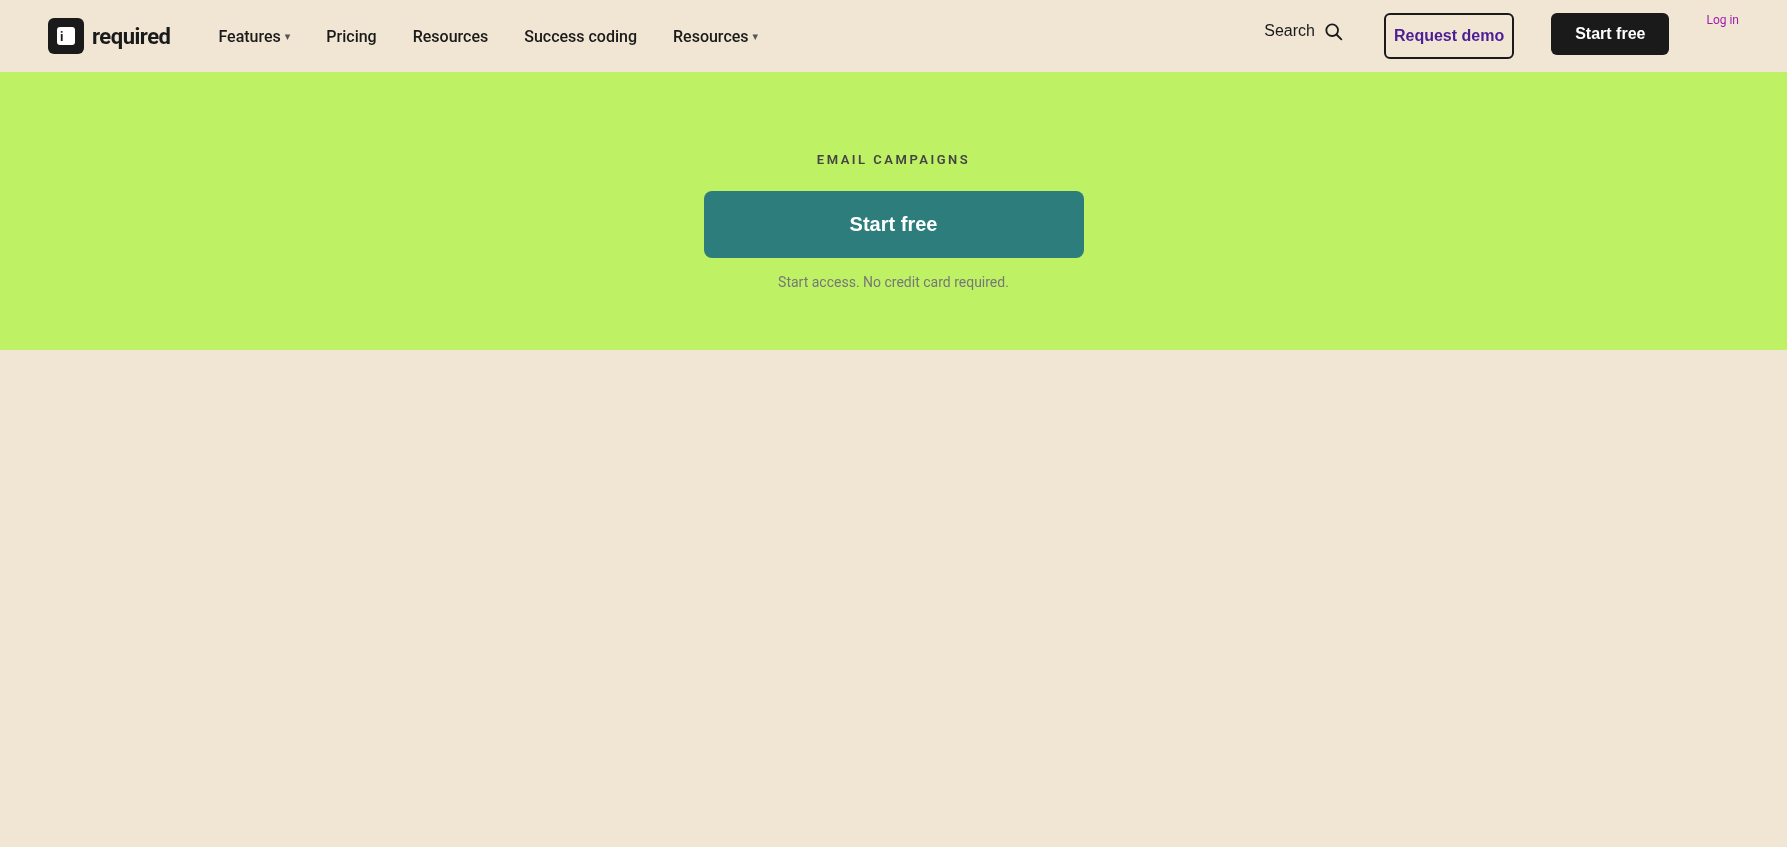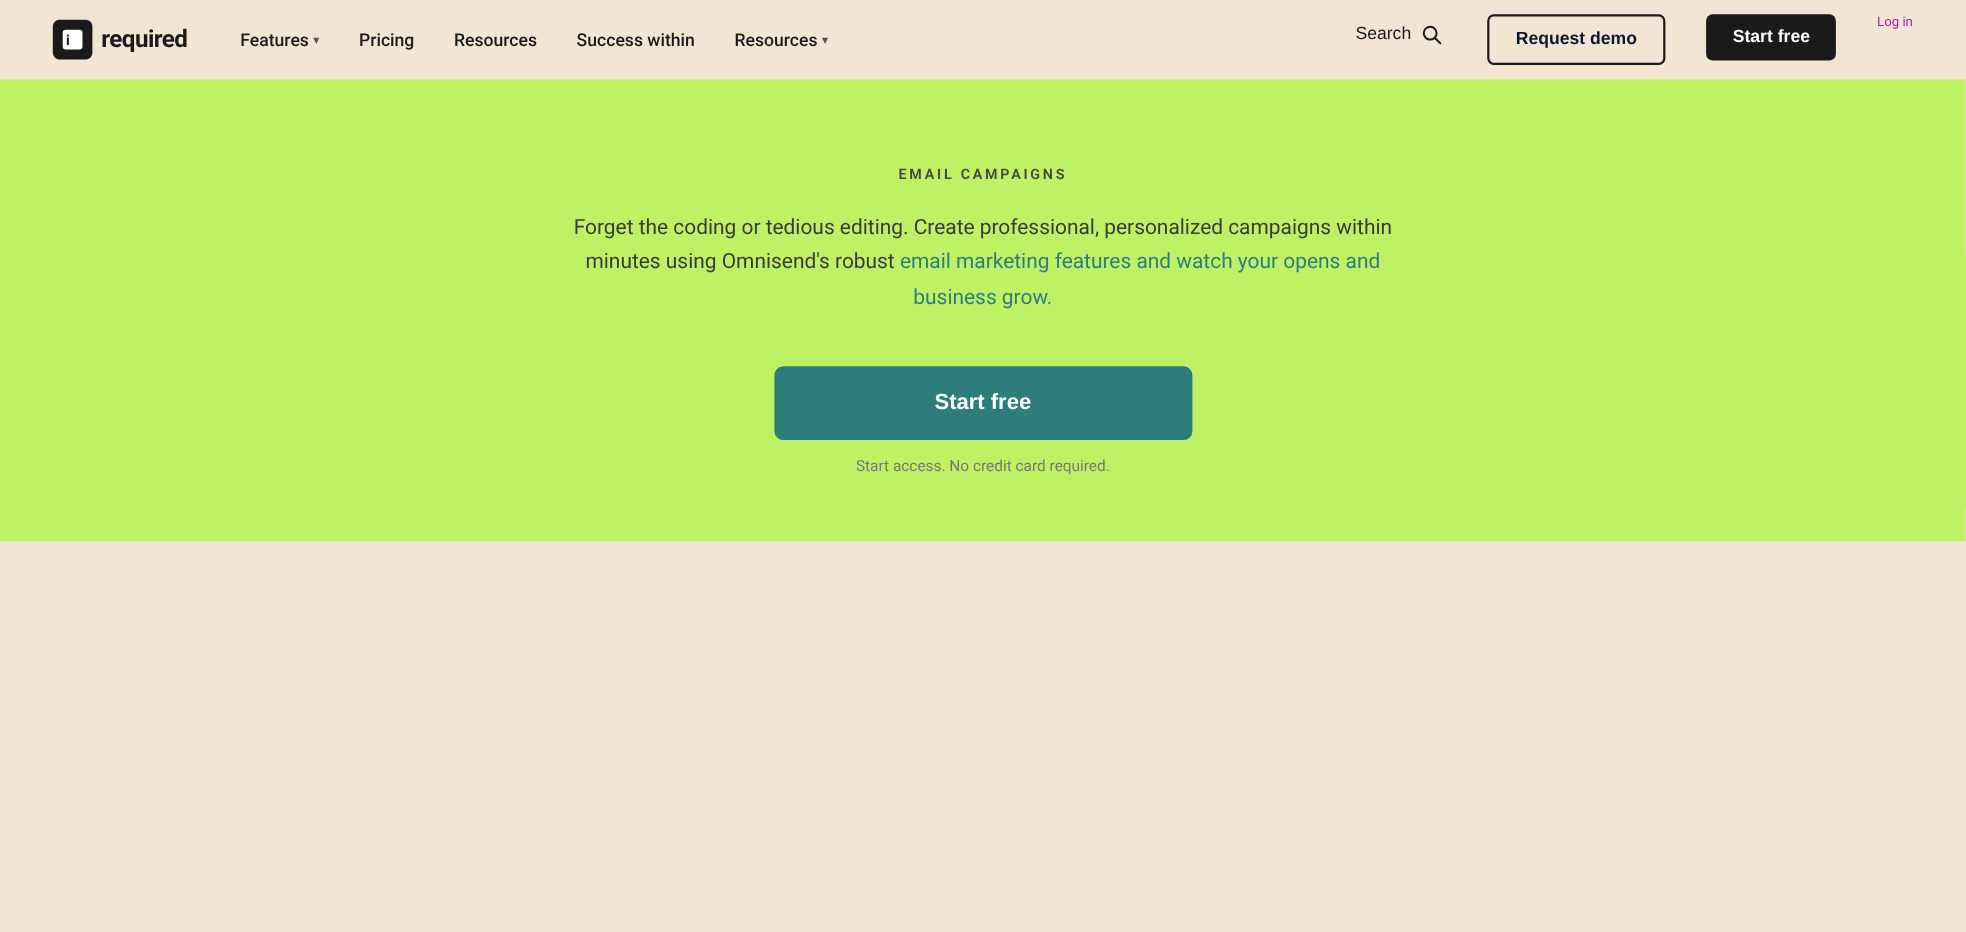--- a/index.html
+++ b/index.html
@@ -101,27 +101,27 @@
       color: #1a1a1a;
       padding: 8px 4px;
     }
 
     .search-icon-svg {
       width: 20px;
       height: 20px;
     }
 
     .request-demo-btn {
-      padding: 12px 24px;
+      padding: 12px 8px;
       border: 2px solid #1a1a1a;
       background: transparent;
       border-radius: 6px;
       font-size: 16px;
       font-weight: 600;
-      color: #0f172a;
+      color: #4c1d95;
       cursor: pointer;
       transition: background 0.2s;
     }
 
     .start-free-nav-btn {
       padding: 12px 24px;
       background-color: #1a1a1a;
       color: white;
       border: none;
       border-radius: 6px;
@@ -227,21 +227,21 @@
           <span>Pricing</span>
         </a>
       </li>
       <li>
         <a href="#">
           <span>Resources</span>
         </a>
       </li>
       <li>
         <a href="#">
-          <span>Success within</span>
+          <span>Success coding</span>
         </a>
       </li>
       <li>
         <a href="#">
           <span>Resources</span>
           <span class="chevron">▾</span>
         </a>
       </li>
     </ul>
   </div>
@@ -260,20 +260,17 @@
     <button class="start-free-nav-btn">Start free</button>
 
     <a class="login-link" href="#">Log in</a>
   </div>
 </nav>
 
 <section class="hero">
   <p class="hero-eyebrow">EMAIL CAMPAIGNS</p>
 
 
-  <p class="hero-description">
-    <span>Forget the coding or tedious editing. Create professional, personalized campaigns within minutes using Omnisend's robust <span class="teal-text">email marketing features and watch your opens and business grow.</span></span>
-  </p>
 
   <button class="start-free-hero-btn">Start free</button>
 
   <p class="hero-subtext">Start access. No credit card required.</p>
 </section>
 
 </body></html>

